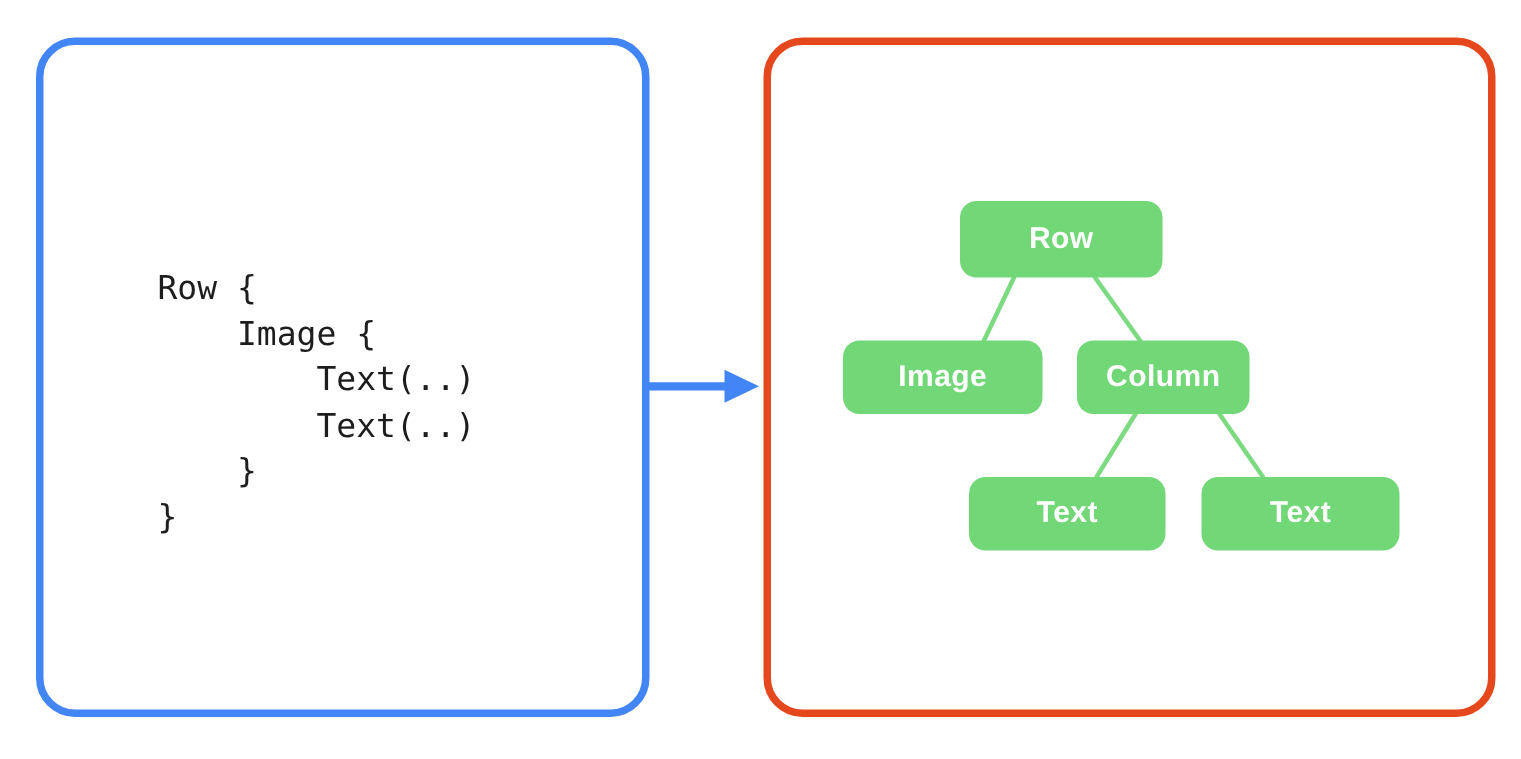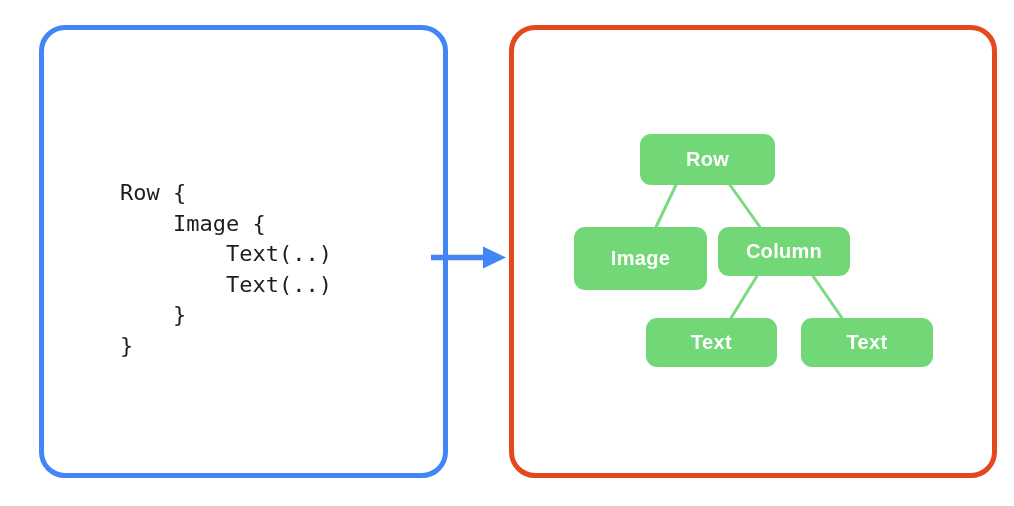--- a/index.html
+++ b/index.html
@@ -8,21 +8,21 @@
     width: 1014px;
     height: 506px;
     background: #ffffff;
     font-family: "Liberation Sans", sans-serif;
     overflow: hidden;
   }
 
   
   .code-box {
     position: absolute;
-    left: 39px; top: 25px;
+    left: 24px; top: 25px;
     width: 409px; height: 453px;
     border: 5px solid #4285F4;
     border-radius: 26px;
     background: #ffffff;
     box-sizing: border-box;
   }
   .code {
     position: absolute;
     left: 76px; top: 148px;
     font-family: "DejaVu Sans Mono", "Liberation Mono", monospace;
@@ -65,22 +65,22 @@
     color: #ffffff;
     border-radius: 11px;
     display: flex;
     align-items: center;
     justify-content: center;
     font-size: 20px;
     font-weight: 600;
     letter-spacing: 0.3px;
   }
   .node-row    { left: 126px; top: 104px; width: 135px; height: 51px; }
-  .node-image  { left:  60px; top: 197px; width: 133px; height: 63px; }
-  .node-column { left: 204px; top: 197px; width: 132px; height: 49px; }
+  .node-image  { left:  48px; top: 197px; width: 133px; height: 49px; }
+  .node-column { left: 204px; top: 197px; width: 115px; height: 49px; }
   .node-text1  { left: 132px; top: 288px; width: 131px; height: 49px; }
   .node-text2  { left: 287px; top: 288px; width: 132px; height: 49px; }
 </style>
 </head>
 <body>
 
 <div class="canvas">
 
   <div class="code-box">
     <div class="code">

